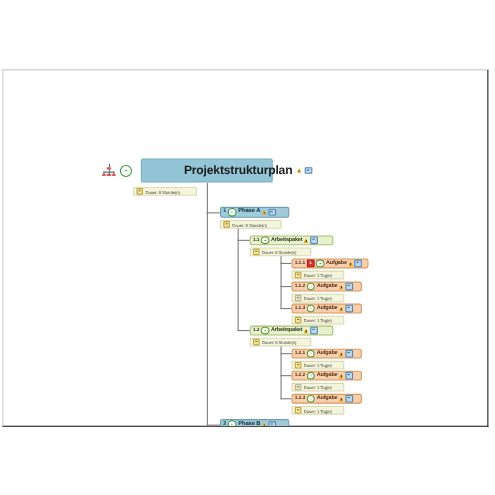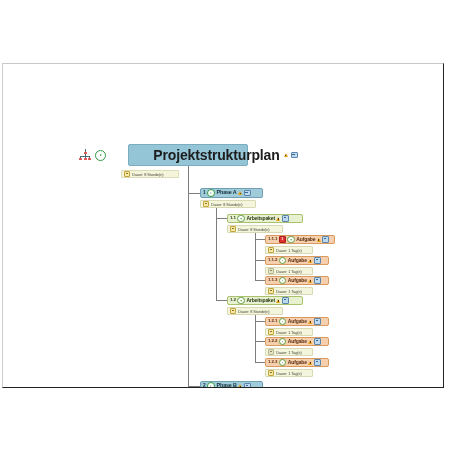--- a/index.html
+++ b/index.html
@@ -54,21 +54,21 @@
   
   #root-node{
     left:125px; top:80px;
     width:120px; height:22px;
     background:#93c5d6;
     border:1px solid #7aadbe;
     justify-content:center;
     gap:3px;
     padding:0 4px;
   }
-  #root-node .label{font-size:14px;color:#1d1d1d;margin-left:44px;}
+  #root-node .label{font-size:11px;color:#1d1d1d;margin-left:44px;}
 
   
   .phase{
     background:#9fcbda;
     border:1px solid #6f9fb0;
     height:10px;
     padding:0 2px;
     gap:1.5px;
   }
   .phase .label{font-size:5.4px;color:#13303a;}

